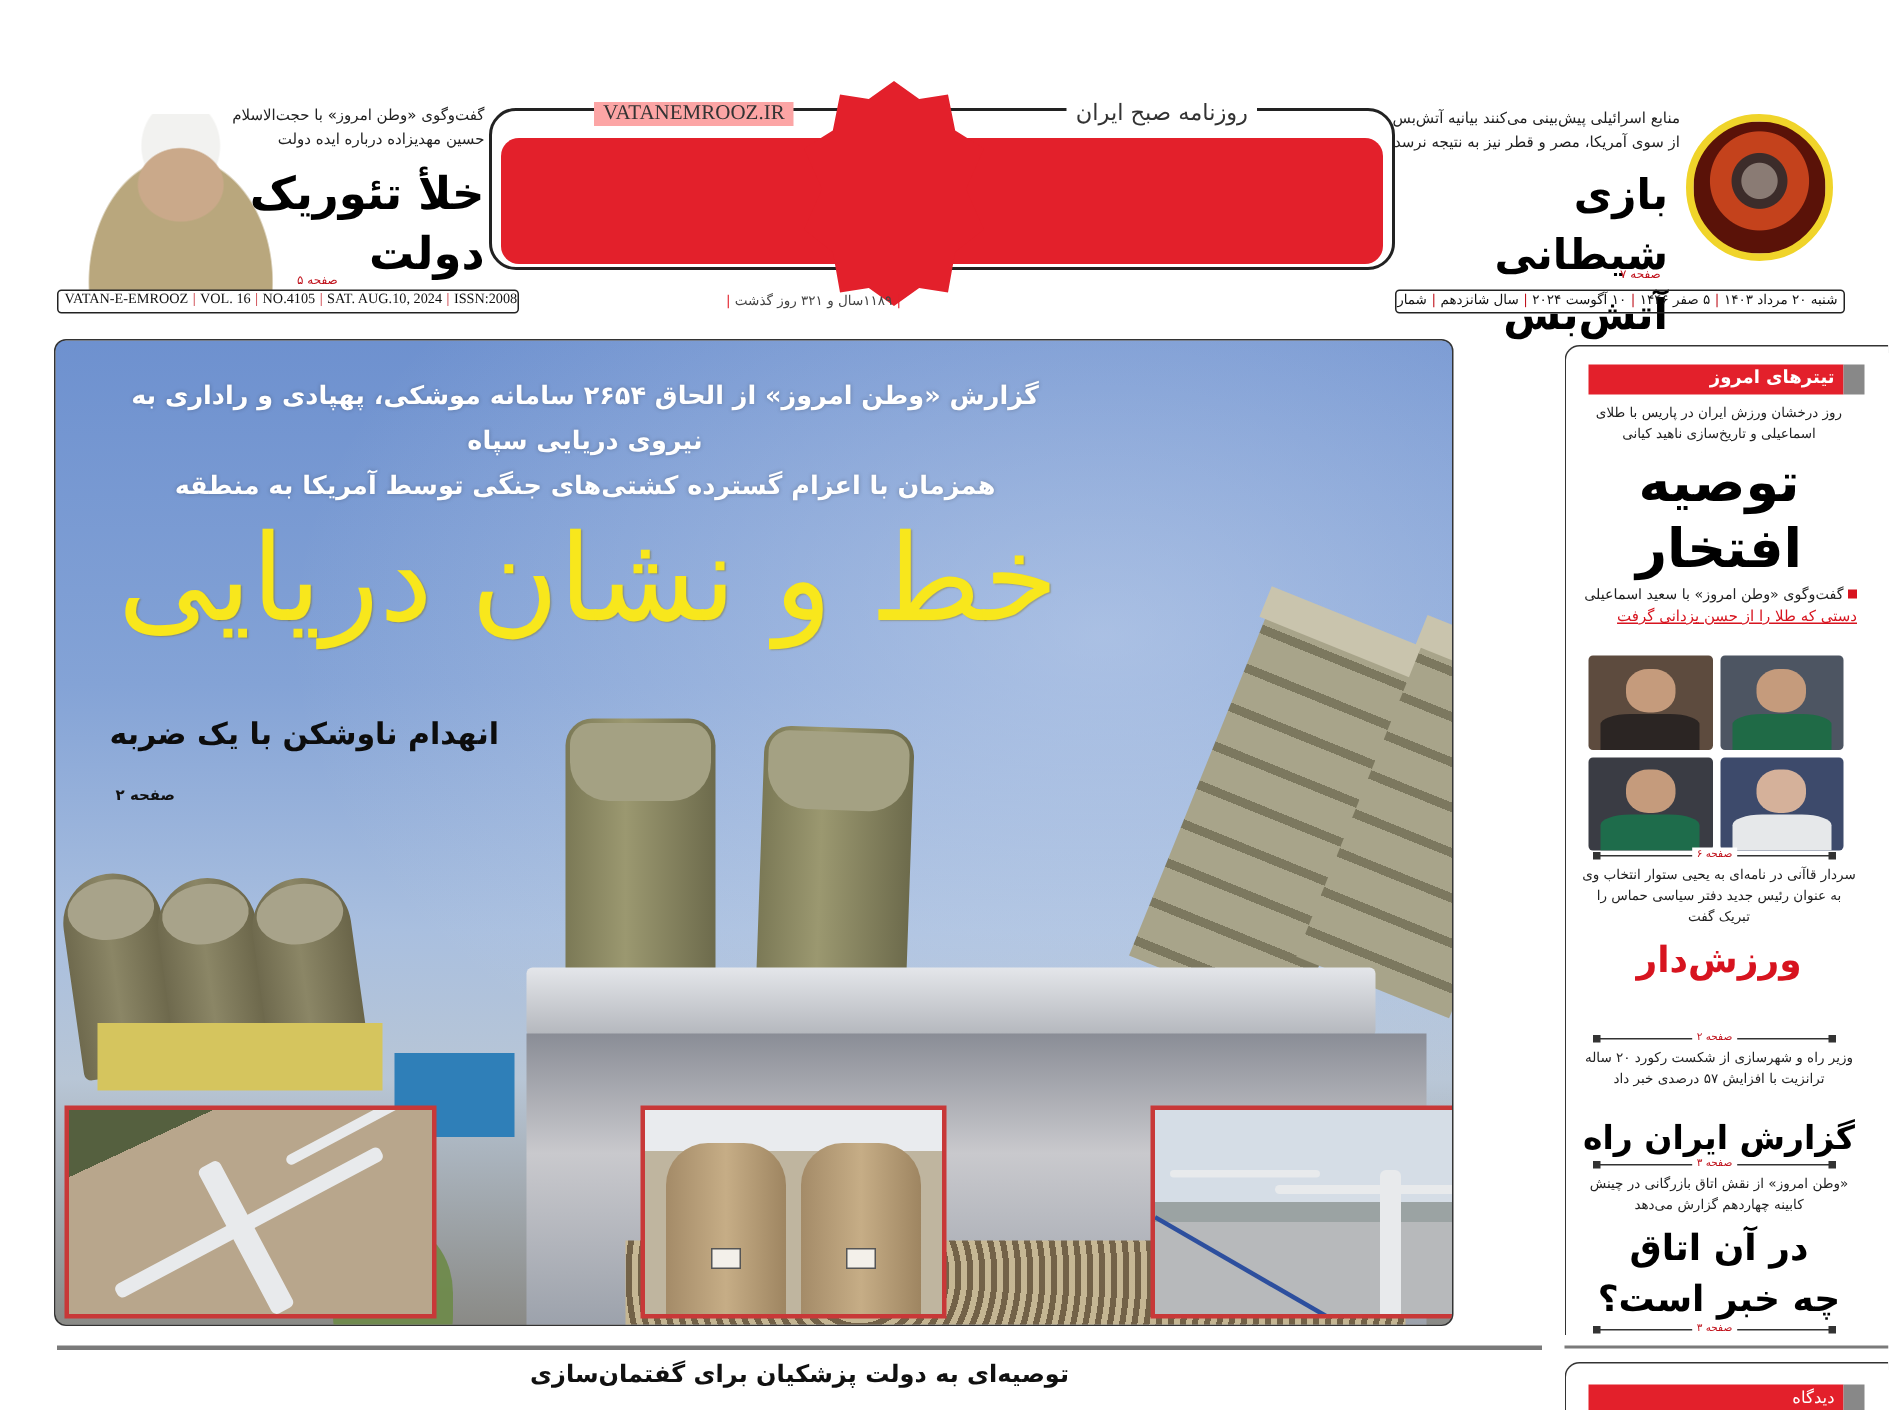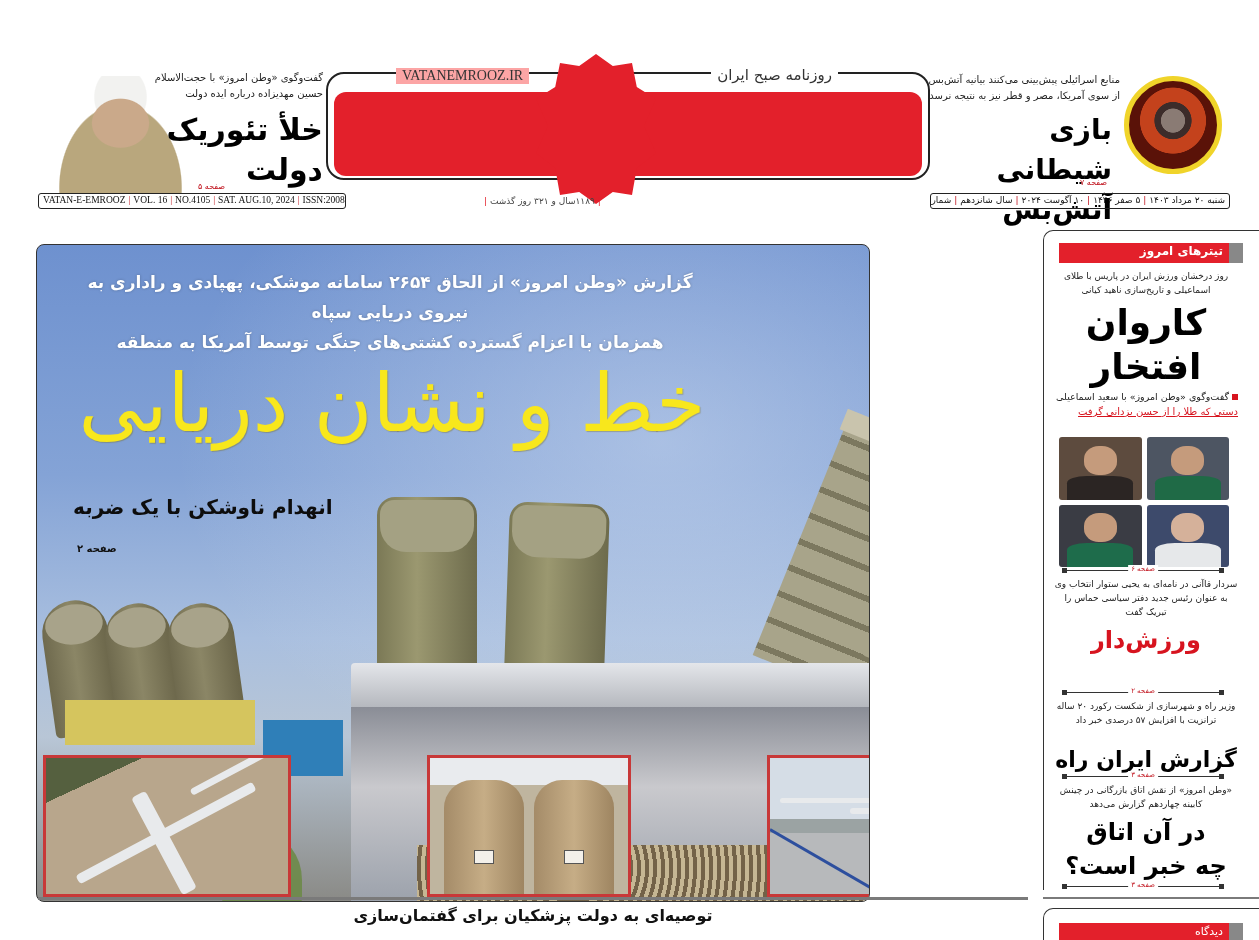--- a/index.html
+++ b/index.html
@@ -72,21 +72,21 @@
   .info-strip {
     position: absolute; height: 16px; border: 1.5px solid #222; border-radius: 3px;
     font-size: 9px; line-height: 13px; white-space: nowrap; overflow: hidden; padding: 0 4px;
   }
   .info-strip.en { left: 38px; top: 193px; width: 308px; direction: ltr; font-family: "Liberation Serif", serif; font-size: 9.5px; }
   .info-strip.fa { left: 930px; top: 193px; width: 300px; direction: rtl; }
   .info-strip .sep { color: #c0121c; margin: 0 3px; }
 
   
   .main-photo {
-    position: absolute; left: 36px; top: 244px; width: 834px; height: 658px;
+    position: absolute; left: 36px; top: 226px; width: 933px; height: 658px;
     border: 1.5px solid #333; border-radius: 8px; overflow: hidden;
     background: linear-gradient(180deg, #6e91cf 0%, #84a3d6 35%, #a9bfdf 60%, #b8c6d6 75%, #8a8a86 100%);
   }
   .sky-haze { position: absolute; left: 0; top: 0; width: 100%; height: 100%;
     background: radial-gradient(ellipse at 75% 30%, rgba(220,230,245,0.45), transparent 55%); }
 
   .tree { position: absolute; border-radius: 45% 45% 40% 40%; background: #4f6b3a; opacity: 0.92; }
   .tree.t1 { left: 570px; top: 495px; width: 90px; height: 150px; background: #5d7a41; }
   .tree.t2 { left: 660px; top: 470px; width: 70px; height: 170px; background: #46632f; }
   .tree.t3 { left: 185px; top: 590px; width: 80px; height: 100px; background: #6e8a4a; }
@@ -309,21 +309,21 @@
 
 <aside class="sidebar">
   <div class="sb-title-bar">
     <div class="gray-tab"></div>
     <span class="sb-title">تیترهای امروز</span>
   </div>
 
   <div class="sb-item" style="top:38px;">
     <div class="sb-kicker">روز درخشان ورزش ایران در پاریس با طلای اسماعیلی و تاریخ‌سازی ناهید کیانی</div>
     <div class="sb-head" style="font-size:36px; line-height:44px; margin-top:4px;">
-      <div>کاروان</div>
+      <div>توصیه</div>
       <div>افتخار</div>
     </div>
     <div class="sb-sub"><span class="sq"></span><span>گفت‌وگوی «وطن امروز» با سعید اسماعیلی</span></div>
     <div class="sb-sub red">دستی که طلا را از حسن یزدانی گرفت</div>
   </div>
 
   <div class="wrestler-grid">
     <div class="wrestler w1">
         <div class="face"></div>
         <div class="shirt"></div>

